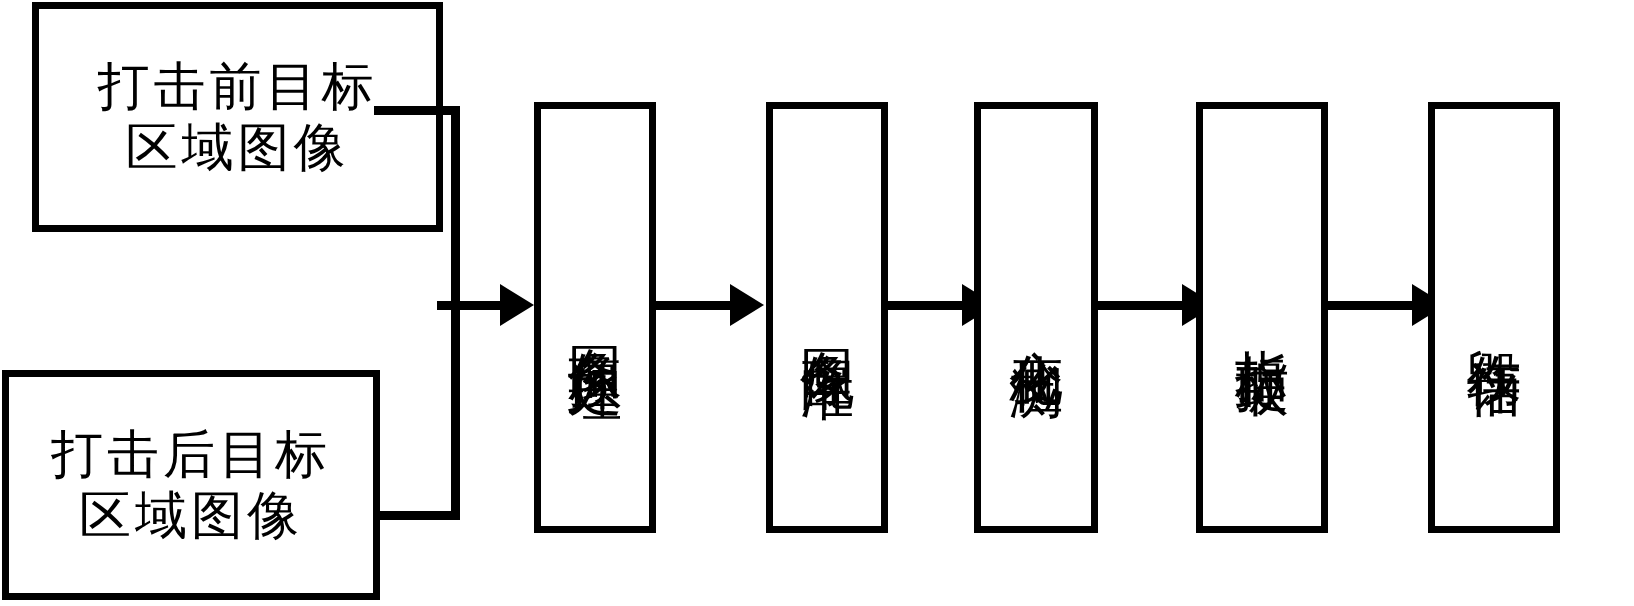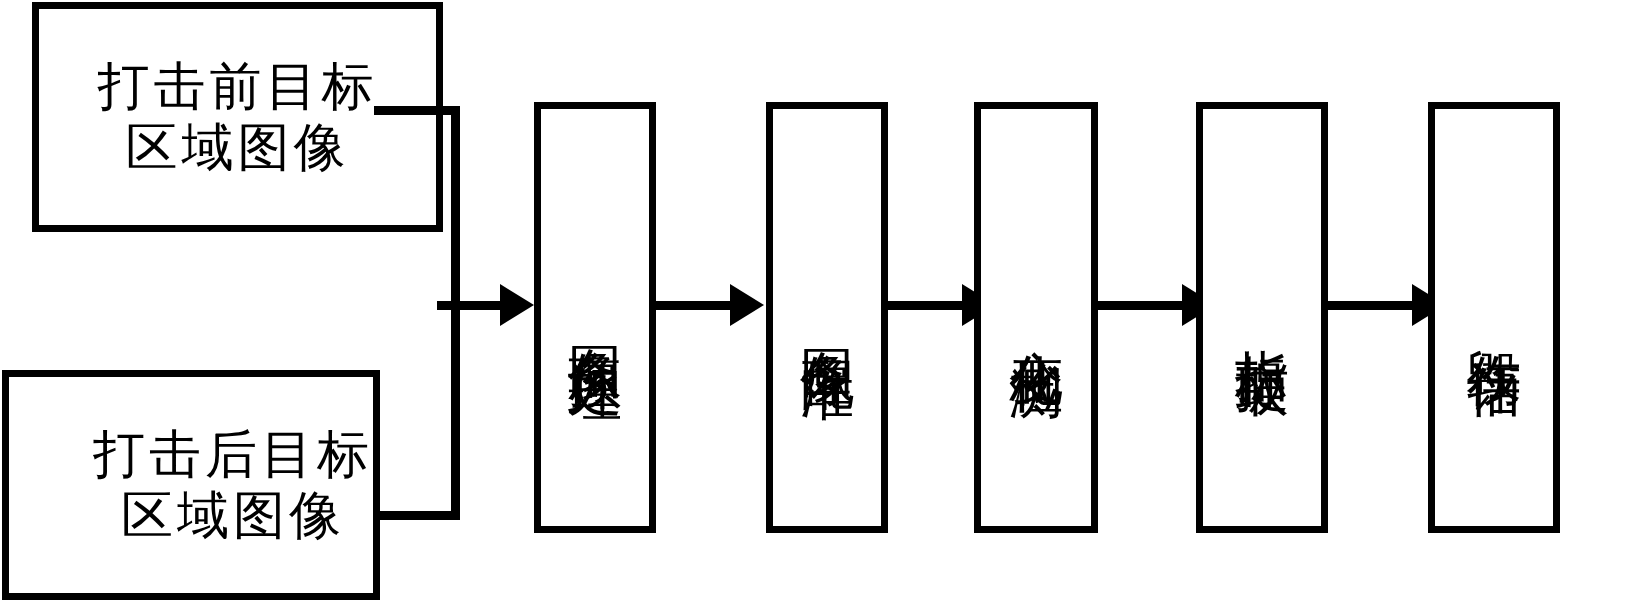--- a/index.html
+++ b/index.html
@@ -69,21 +69,21 @@
 </head>
 <body>
 
 <div id="diagram">
 
   <div class="node horizontal" style="left:2px; top:2px; width:411px; height:230px;margin-left:30px;">
     <div class="label">打击前目标
 区域图像</div>
   </div>
 
-  <div class="node horizontal" style="left:2px; top:370px; width:378px; height:230px;justify-content:flex-end;">
+  <div class="node horizontal" style="left:2px; top:370px; width:378px; height:230px;">
     <div class="label">打击后目标
 区域图像</div>
   </div>
 
   <div class="connector" style="left:374px; top:106px; width:86px; height:9px;"></div>
 
   <div class="connector" style="left:374px; top:511px; width:86px; height:9px;"></div>
 
   <div class="connector" style="left:451px; top:106px; width:9px; height:414px;"></div>
 

